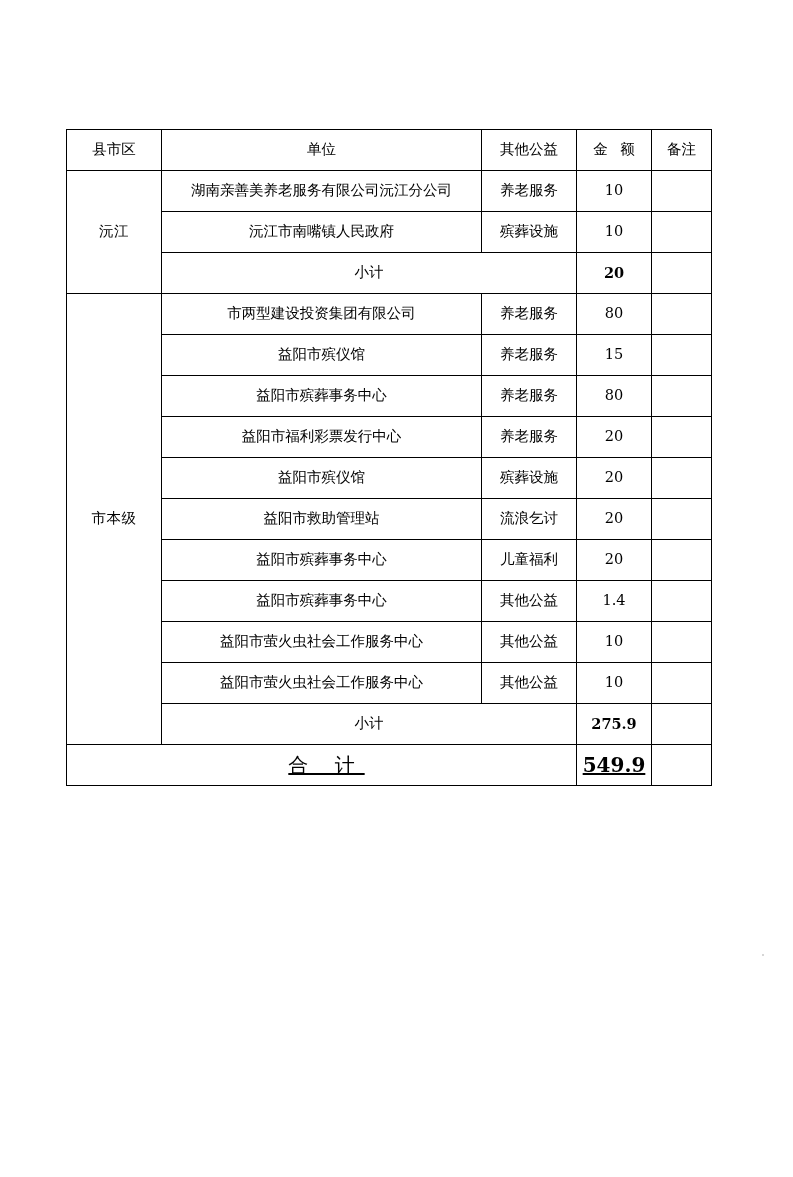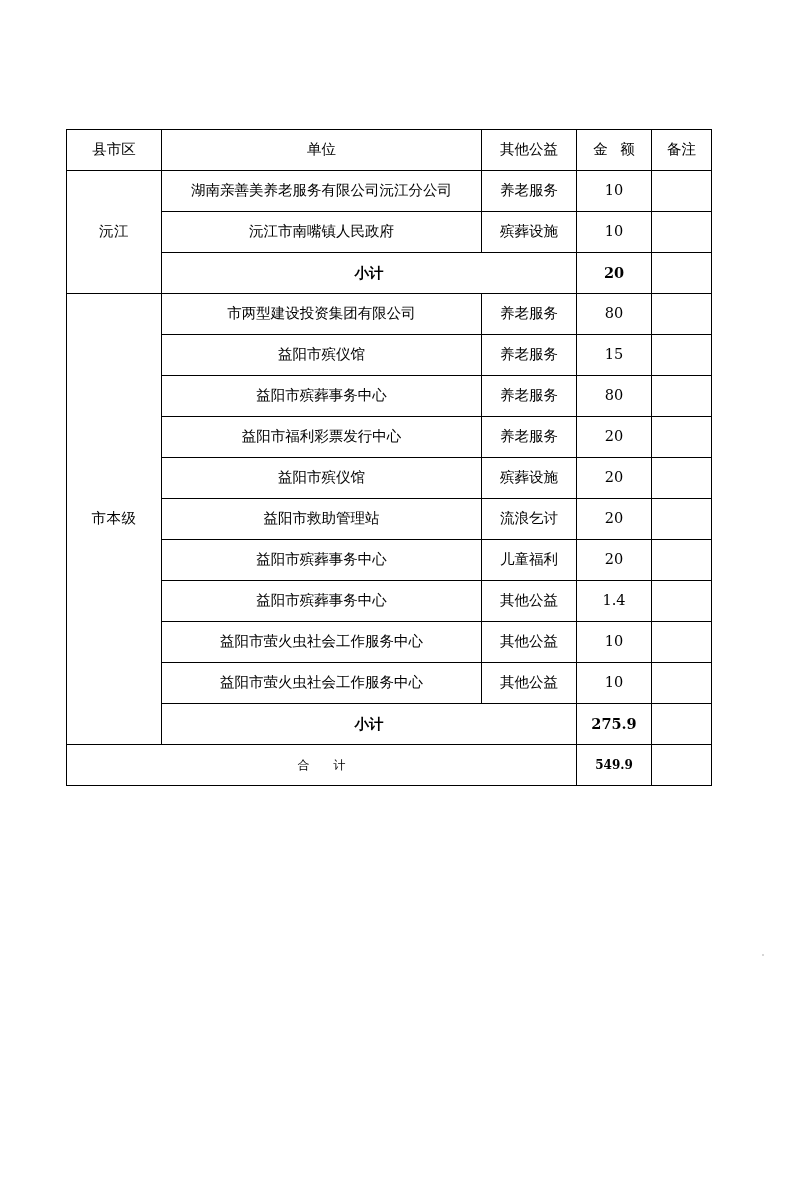--- a/index.html
+++ b/index.html
@@ -50,28 +50,28 @@
   .header-cell {
     height: 38px;
     font-size: 15px;
   }
   .region-cell {
     font-size: 15px;
     letter-spacing: 0.5px;
   }
   .subtotal-label {
     font-size: 15px;
-    font-weight: bold;
   }
   .bold {
     font-weight: bold;
   }
   .total-row td {
     height: 40px;
-    font-size: 12px;
+    font-size: 20px;
+    text-decoration: underline;
   }
   .total-label {
     letter-spacing: 10px;
     text-indent: 10px;
     font-size: 16px;
   }
   .amt-header {
     letter-spacing: 4px;
     text-indent: 4px;
   }

